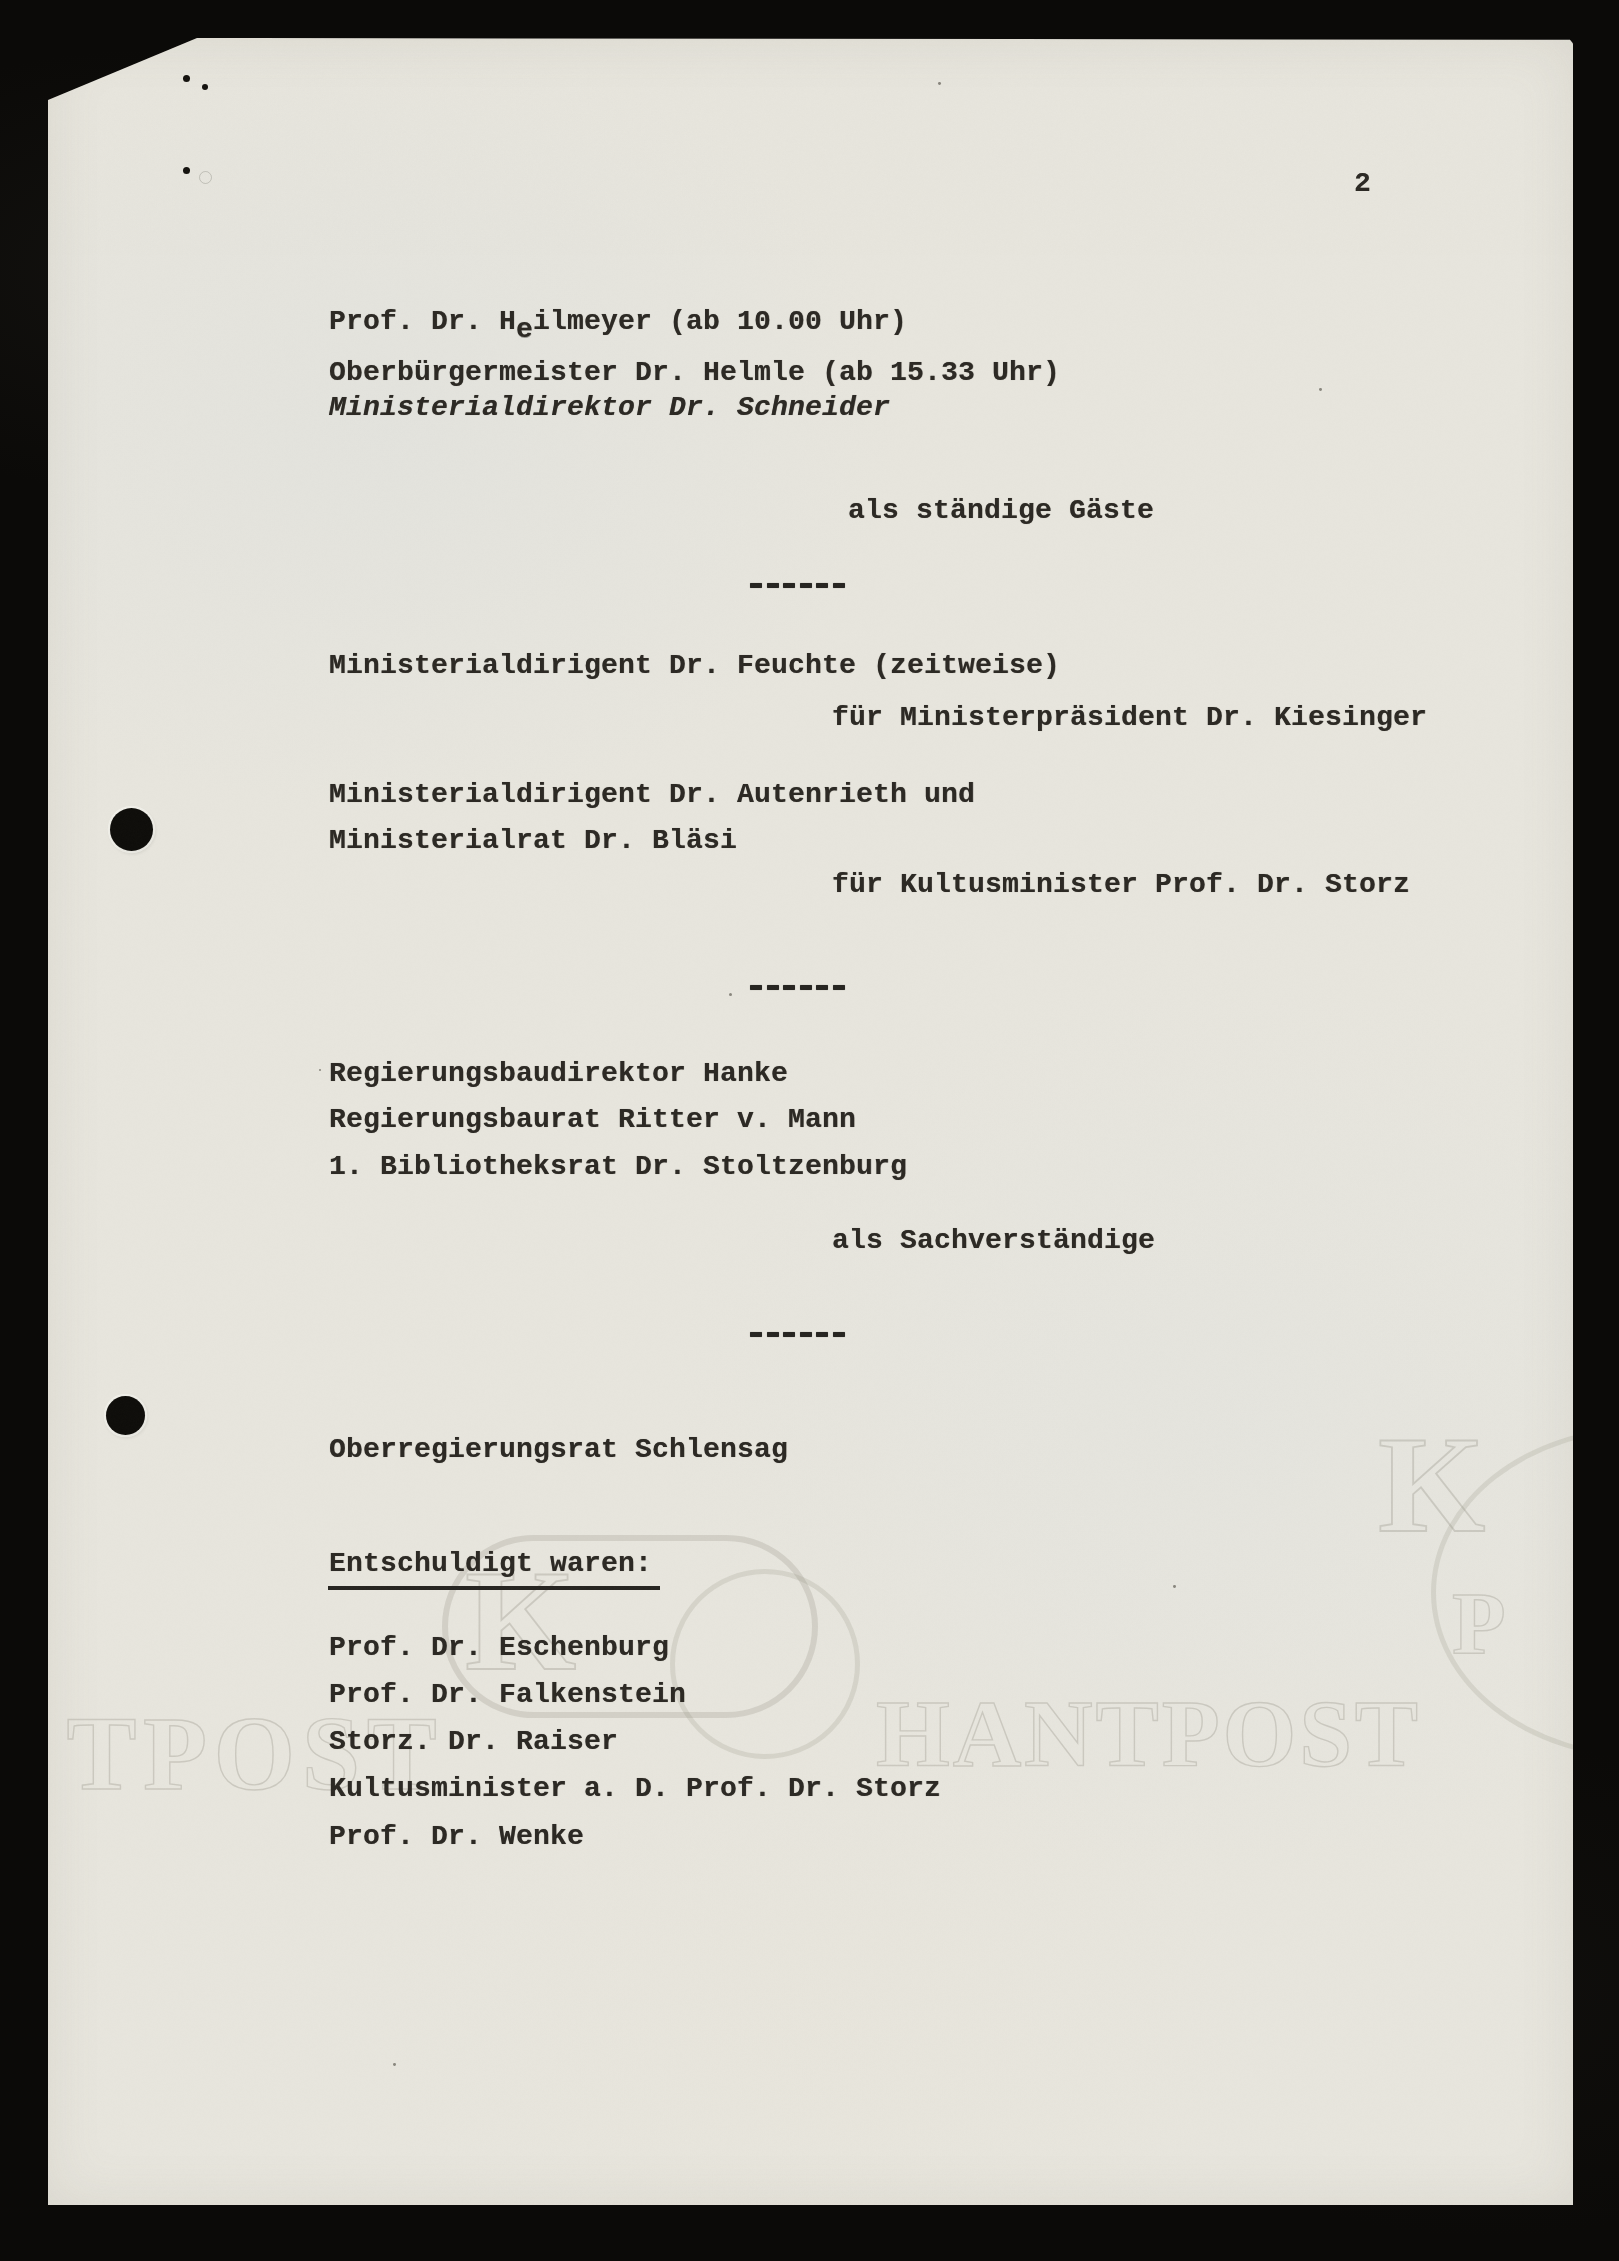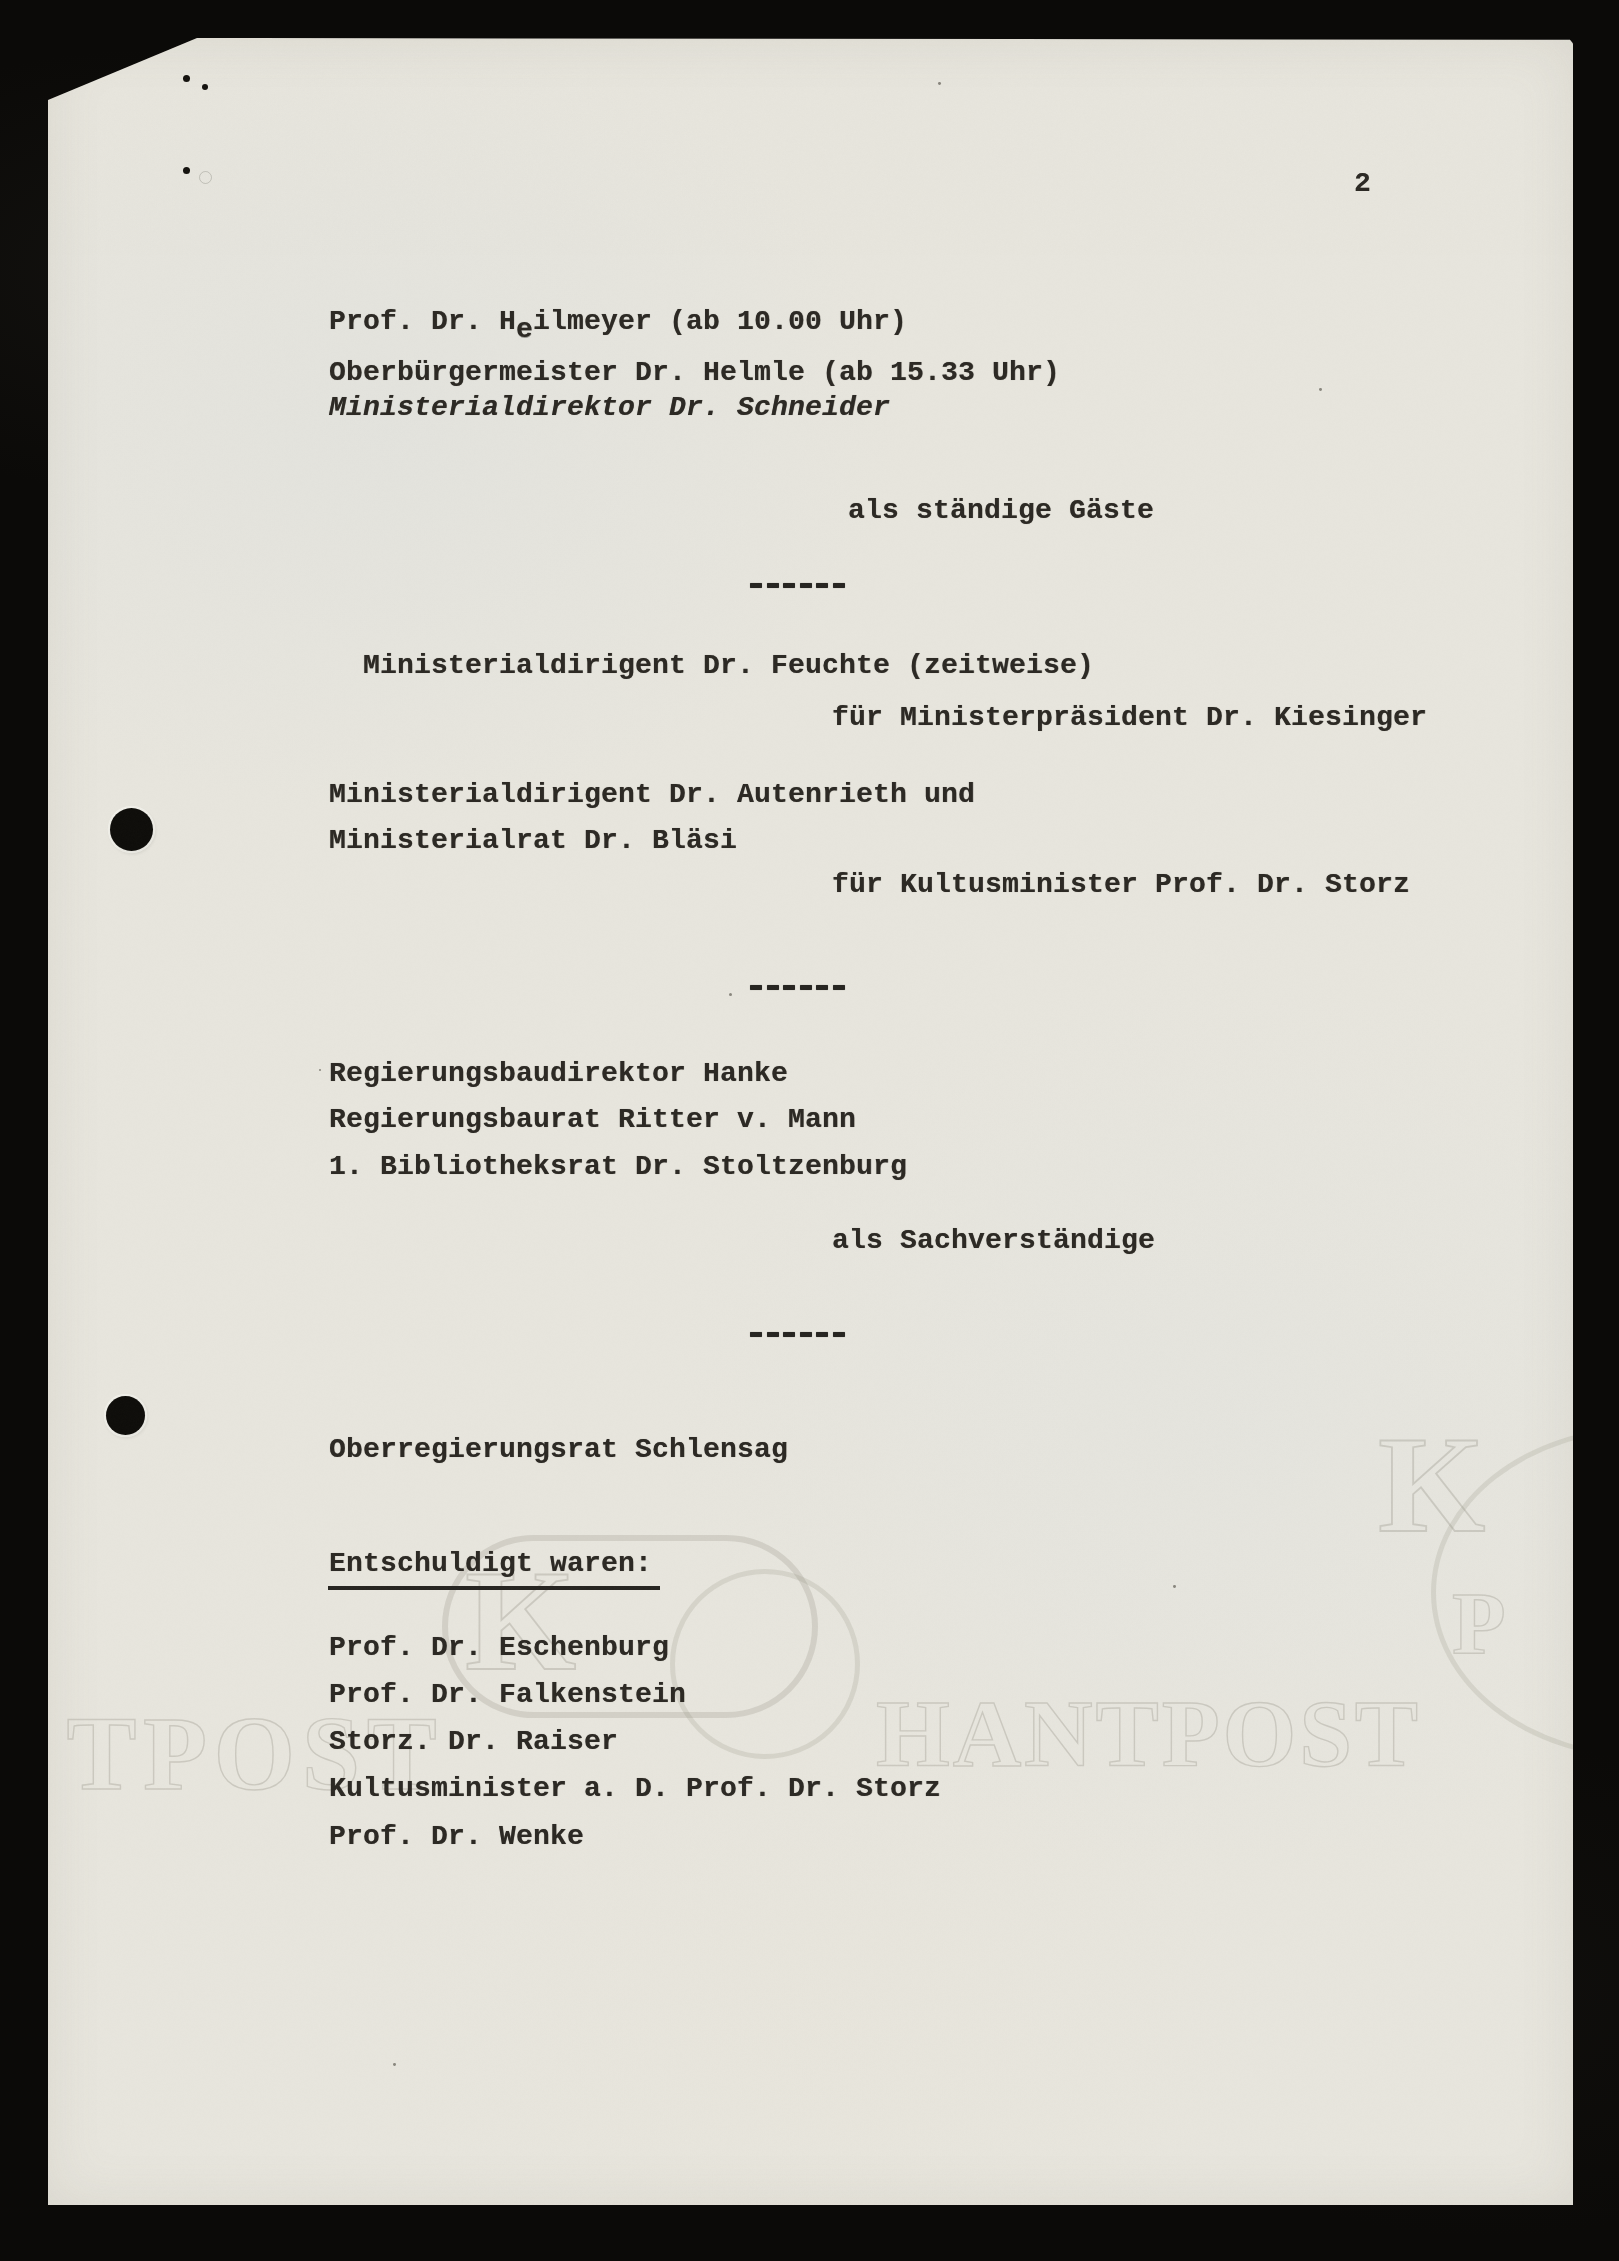--- a/index.html
+++ b/index.html
@@ -129,21 +129,21 @@
   <div class="speck" style="left:345px;  top:2025px; width:2.8px; height:2.8px;"></div>
 
   <div class="pageno" style="left:1306px; top:130px;">2</div>
 
   <div id="lines">
       <div class="line name" style="left: 281px; top: 267px;">Prof. Dr. H<span class="sub">e</span>ilmeyer (ab 10.00 Uhr)</div>
       <div class="line name" style="left: 281px; top: 318px;">Oberbürgermeister Dr. Helmle (ab 15.33 Uhr)</div>
       <div class="line name" style="left: 281px; top: 353px; font-style: italic;">Ministerialdirektor Dr. Schneider</div>
       <div class="line role" style="left: 784px; top: 456px; margin-left: 16px;">als ständige Gäste</div>
       <div class="line divider" style="left: 702px; top: 531px;"><span class="dash"></span><span class="dash"></span><span class="dash"></span><span class="dash"></span><span class="dash"></span><span class="dash"></span></div>
-      <div class="line name" style="left: 281px; top: 611px; margin-left: 34px;">Ministerialdirigent Dr. Feuchte (zeitweise)</div>
+      <div class="line name" style="left: 281px; top: 611px;">Ministerialdirigent Dr. Feuchte (zeitweise)</div>
       <div class="line role" style="left: 784px; top: 663px;">für Ministerpräsident Dr. Kiesinger</div>
       <div class="line name" style="left: 281px; top: 740px;">Ministerialdirigent Dr. Autenrieth und</div>
       <div class="line name" style="left: 281px; top: 786px;">Ministerialrat Dr. Bläsi</div>
       <div class="line role" style="left: 784px; top: 830px;">für Kultusminister Prof. Dr. Storz</div>
       <div class="line divider" style="left: 702px; top: 933px;"><span class="dash"></span><span class="dash"></span><span class="dash"></span><span class="dash"></span><span class="dash"></span><span class="dash"></span></div>
       <div class="line name" style="left: 281px; top: 1019px;">Regierungsbaudirektor Hanke</div>
       <div class="line name" style="left: 281px; top: 1065px;">Regierungsbaurat Ritter v. Mann</div>
       <div class="line name" style="left: 281px; top: 1112px;">1. Bibliotheksrat Dr. Stoltzenburg</div>
       <div class="line role" style="left: 784px; top: 1186px;">als Sachverständige</div>
       <div class="line divider" style="left: 702px; top: 1280px;"><span class="dash"></span><span class="dash"></span><span class="dash"></span><span class="dash"></span><span class="dash"></span><span class="dash"></span></div>

